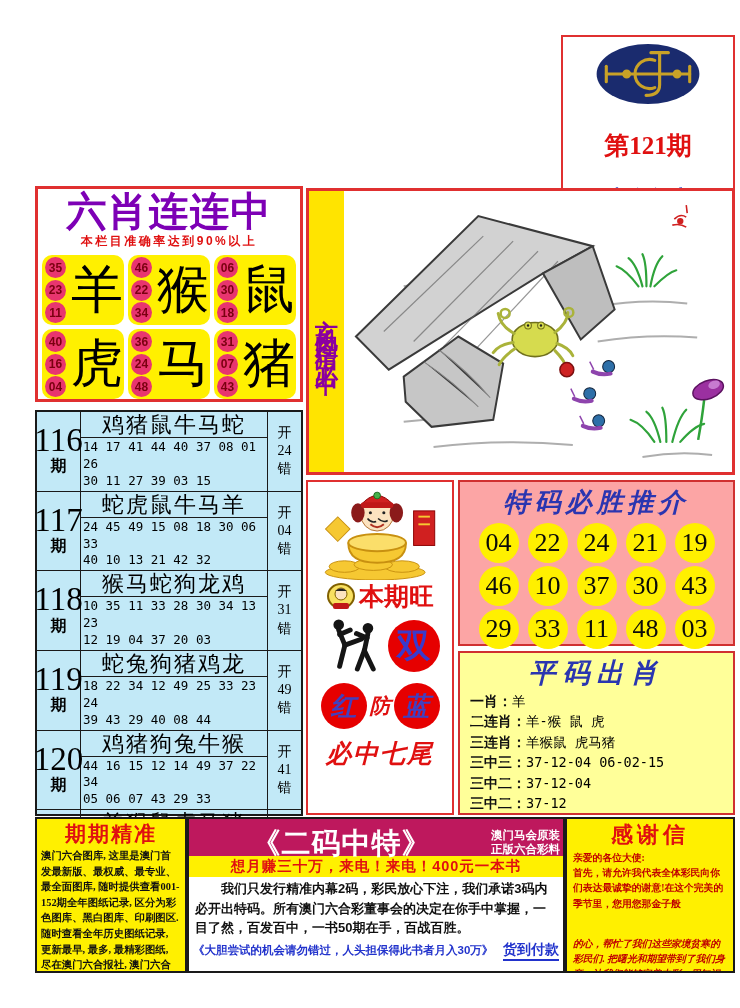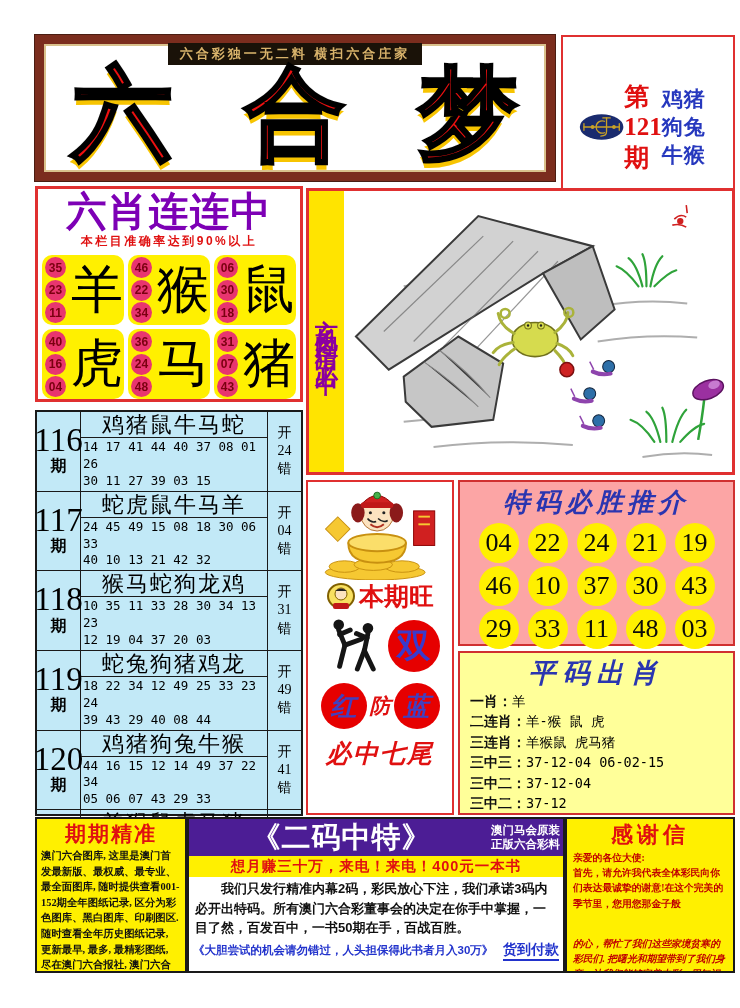--- a/index.html
+++ b/index.html
@@ -11,21 +11,21 @@
     border:9px solid #7B2D1E; background:#fff;
     box-shadow: inset 0 0 0 2px #D9C18C, 0 0 0 1px #4a1d12; text-align:center; }
   .masthead-bar { display:inline-block; margin-top:-3px; background:#1a1208; color:#D9B36B;
     font-size:13px; font-weight:bold; letter-spacing:3px; padding:2px 12px; }
   .main-title { display:flex; justify-content:space-between; padding:0 28px; margin-top:-6px; }
   .main-title span { font-size:100px; line-height:1.08; font-weight:900; color:#EE1010;
     -webkit-text-stroke:3px #000; text-shadow:0 6px 0 #F7C400, 0 0 2px #000; }
 
   
   .logo-box { position:absolute; left:561px; top:35px; width:174px; height:183px;
-    border:2px solid #E03030; background:#fff; display:flex; flex-direction:row;
+    border:2px solid #E03030; background:#fff; display:flex; flex-direction:column;
     align-items:center; justify-content:space-between; padding:5px 16px 4px; }
   .issue-line { color:#E01010; font-weight:900; font-size:25px; font-family:"Liberation Serif",serif; }
   .slogan-line { color:#2638BE; font-weight:900; font-size:21px; letter-spacing:1px; }
 
   
   .liuxiao { position:absolute; left:35px; top:186px; width:268px; height:216px;
     border:3px solid #E03030; background:#fff; text-align:center; overflow:hidden; padding-top:1px; }
   .liuxiao-title { color:#7D00B5; font-size:40px; font-weight:900; line-height:1.05; letter-spacing:1px; }
   .liuxiao-sub { color:#E01010; font-size:12px; font-weight:bold; letter-spacing:2.5px; margin:1px 0 5px; }
   .card-grid { display:grid; grid-template-columns:repeat(3,82px); gap:4px; justify-content:center;text-align:right; }
@@ -100,21 +100,21 @@
 
   
   .jingzhun { position:absolute; left:35px; top:817px; width:152px; height:156px;
     border:2px solid #1a1a1a; background:#FFF000; padding:1px 4px; overflow:hidden; }
   .jz-title { text-align:center; color:#E01010; font-size:21px; font-weight:900; letter-spacing:2px; }
   .jz-body { font-size:10.4px; line-height:1.5; color:#101010; font-family:"Liberation Serif",serif;
     font-weight:bold; }
 
   .erma { position:absolute; left:187px; top:817px; width:378px; height:156px;
     border:2px solid #1a1a1a; background:#fff; overflow:hidden; }
-  .erma-banner { background:#4c1d95; display:flex; align-items:center; height:37px; padding:16px 3px; }
+  .erma-banner { background:#be185d; display:flex; height:37px; padding:10px 3px; }
   .erma-banner .bn-main { flex:1; color:#fff; font-size:29px; font-weight:900;
     letter-spacing:1px; text-align:center; line-height:1; }
   .erma-banner .bn-side { color:#fff; font-size:11.5px; line-height:1.2; font-weight:bold; white-space:nowrap; }
   .erma-strip { background:#FFF000; color:#E01010; font-weight:900; font-size:14.5px;
     text-align:center; letter-spacing:1px; padding:1px 0; }
   .erma-body { padding:2px 6px 0; font-size:13px; font-weight:bold; line-height:1.5;
     text-indent:2em; color:#101010; }
   .erma-footer { display:flex; justify-content:space-between; align-items:center; padding:3px 4px 0; }
   .erma-blue { color:#2233CC; font-size:11.5px; font-weight:bold; }
   .erma-cod { color:#2233CC; font-size:14px; font-weight:900; border-bottom:2px solid #2233CC;
@@ -125,28 +125,20 @@
   .gx-title { text-align:center; color:#E01010; font-size:22px; font-weight:900; letter-spacing:4px; }
   .gx-body p { color:#C00000; font-size:9.8px; line-height:1.55; font-family:"Liberation Serif",serif;
     font-weight:bold; }
   .gx-gap { margin-top:25px;font-style:italic; }
 </style>
 </head>
 <body>
 
 <div class="page">
 
-  <div class="header-frame">
-    <div class="masthead-bar">六合彩独一无二料 横扫六合庄家</div>
-    <div class="main-title">
-      <span>六</span>
-      <span>合</span>
-      <span>梦</span>
-    </div>
-  </div>
 
   <div class="logo-box">
     <svg width="108" height="64" viewBox="0 0 110 66">
       <ellipse cx="55" cy="33" rx="53" ry="31" fill="#1A2B6E"></ellipse>
       <g stroke="#C9A227" stroke-width="3.2" fill="none" stroke-linecap="round">
         <line x1="12" y1="33" x2="98" y2="33"></line>
         <line x1="12" y1="25" x2="12" y2="41"></line>
         <line x1="98" y1="25" x2="98" y2="41"></line>
         <path d="M62 19 A15 15 0 1 0 62 47"></path>
         <path d="M67 11 L67 44 Q67 55 53 55"></path>

